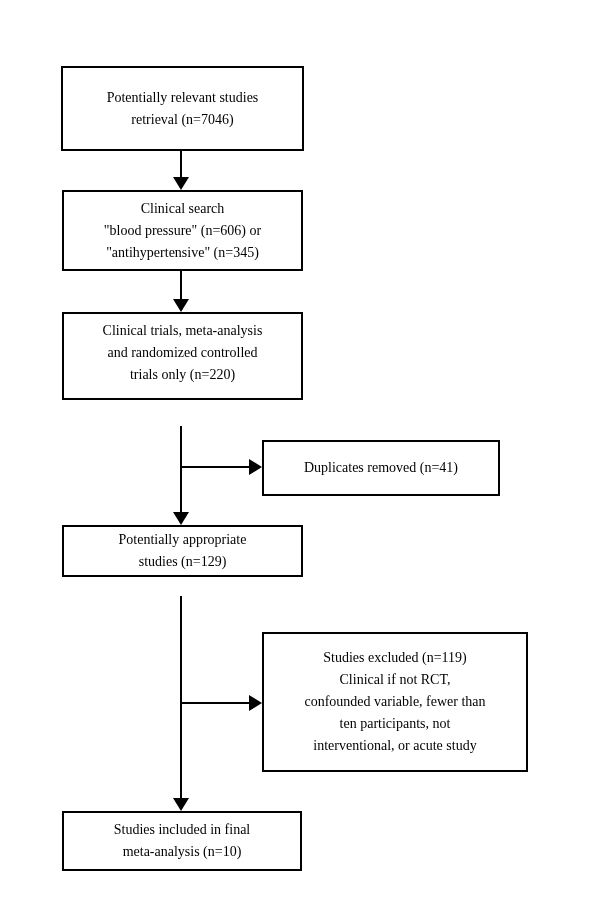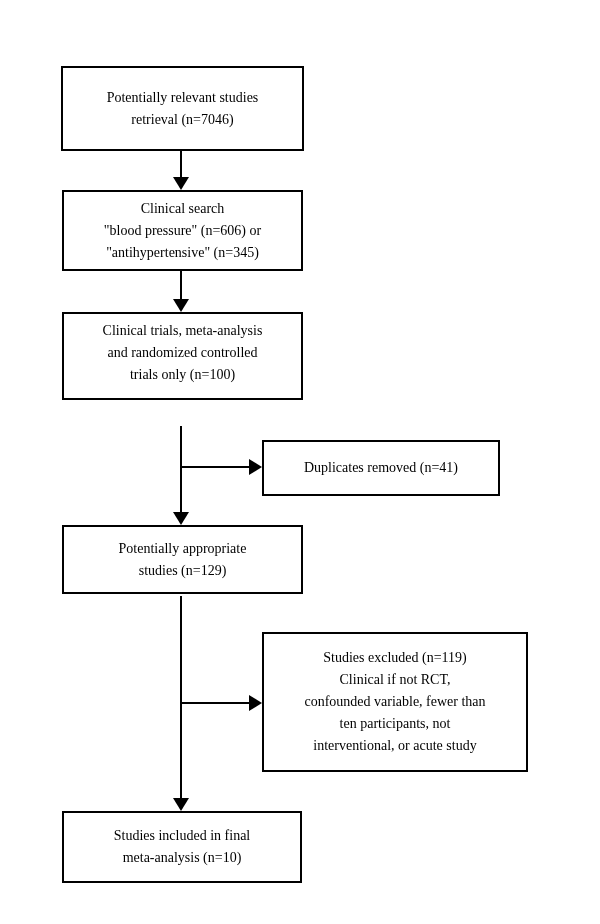--- a/index.html
+++ b/index.html
@@ -81,48 +81,48 @@
     <div class="line">"blood pressure" (n=606) or</div>
     <div class="line">"antihypertensive" (n=345)</div>
   </div>
 
   <div class="vline" style="left:180px; top:271px; height:29px;"></div>
   <div class="arrowhead-down" style="left:173px; top:299px;"></div>
 
   <div class="flow-box top-align" style="left:62px; top:312px; width:241px; height:88px;">
     <div class="line">Clinical trials, meta-analysis</div>
     <div class="line">and randomized controlled</div>
-    <div class="line">trials only (n=100)</div>
+    <div class="line">trials only (n=220)</div>
   </div>
 
   <div class="vline" style="left:180px; top:426px; height:87px;"></div>
   <div class="arrowhead-down" style="left:173px; top:512px;"></div>
   <div class="hline" style="left:180px; top:466px; width:70px;"></div>
   <div class="arrowhead-right" style="left:249px; top:459px;"></div>
 
   <div class="flow-box" style="left:262px; top:440px; width:238px; height:56px;">
     <div class="line">Duplicates removed (n=41)</div>
   </div>
 
-  <div class="flow-box" style="left:62px; top:525px; width:241px; height:69px;">
+  <div class="flow-box" style="left:62px; top:525px; width:241px; height:52px;">
     <div class="line">Potentially appropriate</div>
     <div class="line">studies (n=129)</div>
   </div>
 
   <div class="vline" style="left:180px; top:596px; height:202px;"></div>
   <div class="arrowhead-down" style="left:173px; top:798px;"></div>
   <div class="hline" style="left:180px; top:702px; width:70px;"></div>
   <div class="arrowhead-right" style="left:249px; top:695px;"></div>
 
   <div class="flow-box" style="left:262px; top:632px; width:266px; height:140px;">
     <div class="line">Studies excluded (n=119)</div>
     <div class="line">Clinical if not RCT,</div>
     <div class="line">confounded variable, fewer than</div>
     <div class="line">ten participants, not</div>
     <div class="line">interventional, or acute study</div>
   </div>
 
-  <div class="flow-box" style="left:62px; top:811px; width:240px; height:72px;">
+  <div class="flow-box" style="left:62px; top:811px; width:240px; height:60px;">
     <div class="line">Studies included in final</div>
     <div class="line">meta-analysis (n=10)</div>
   </div>
 
 </div>
 
 </body></html>

